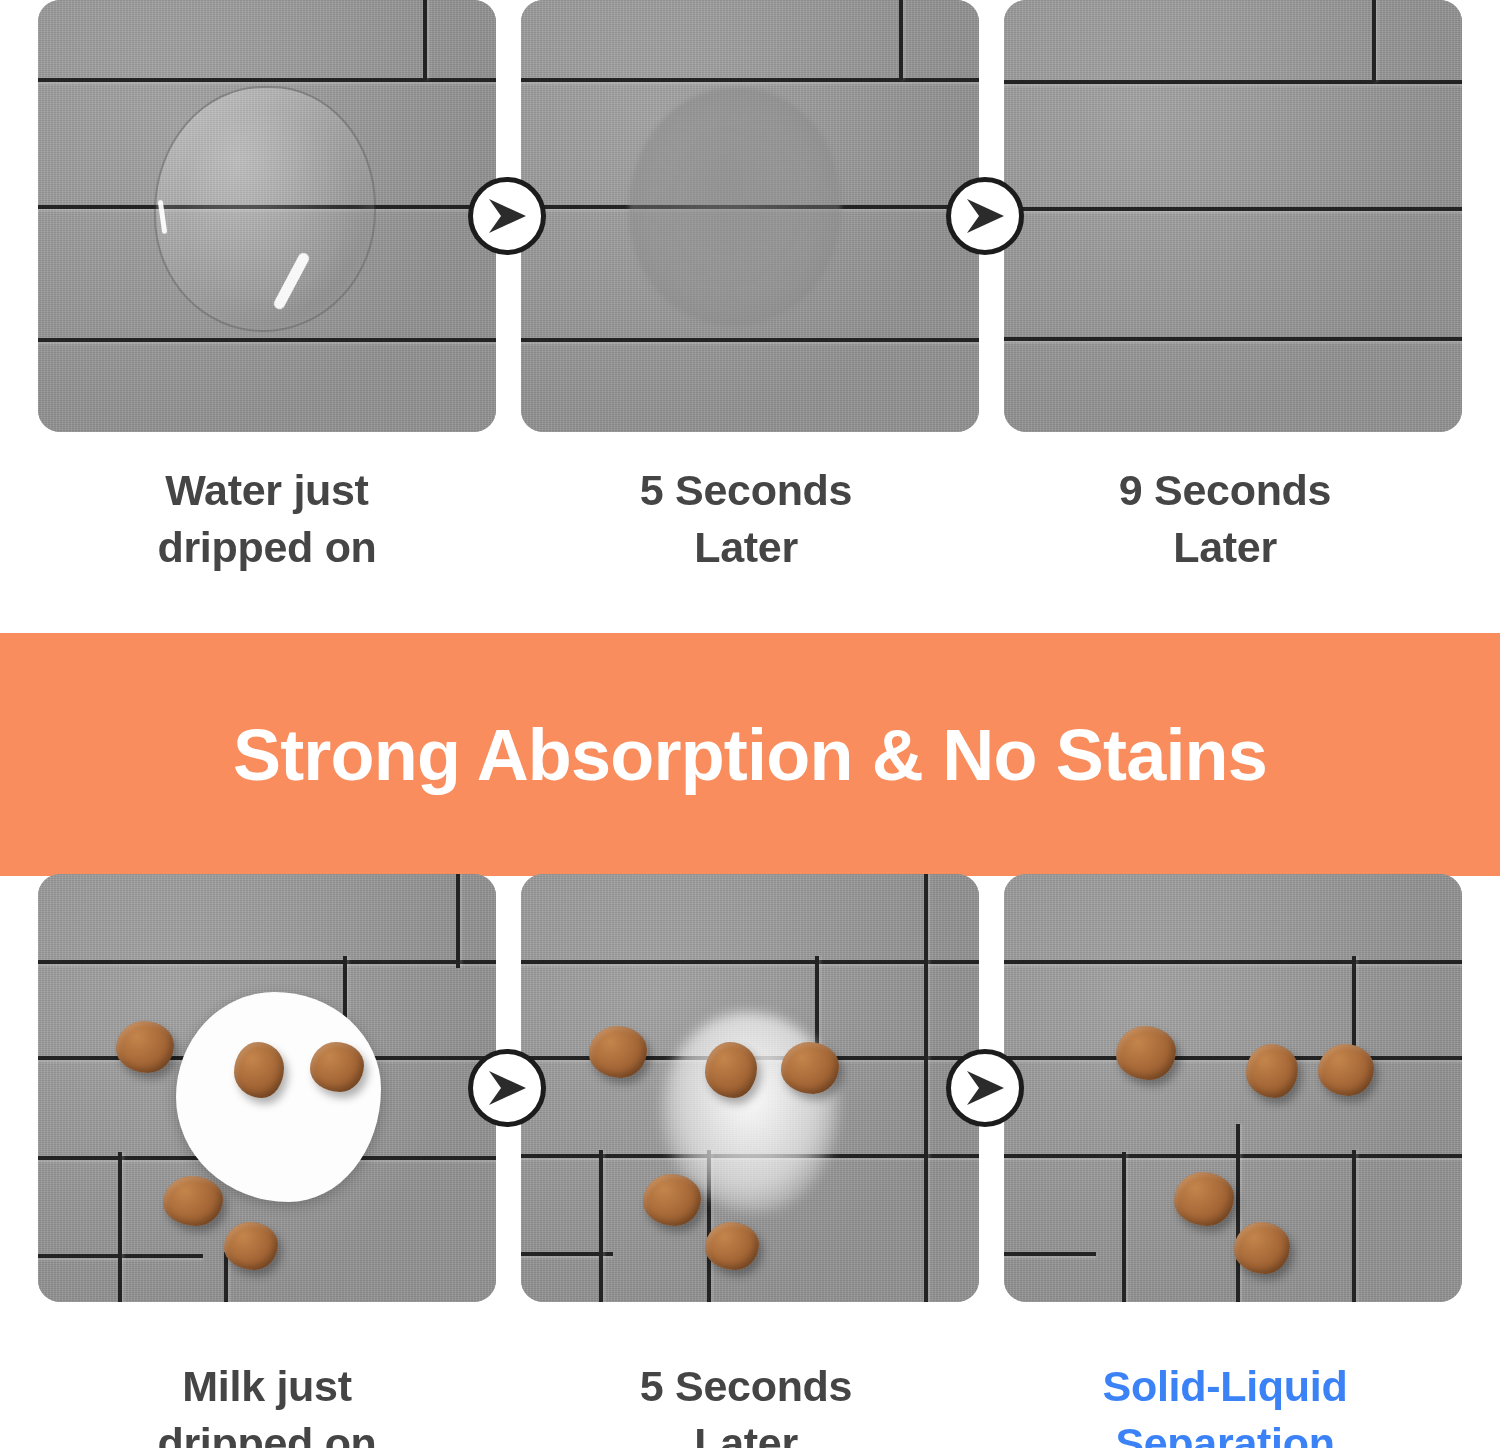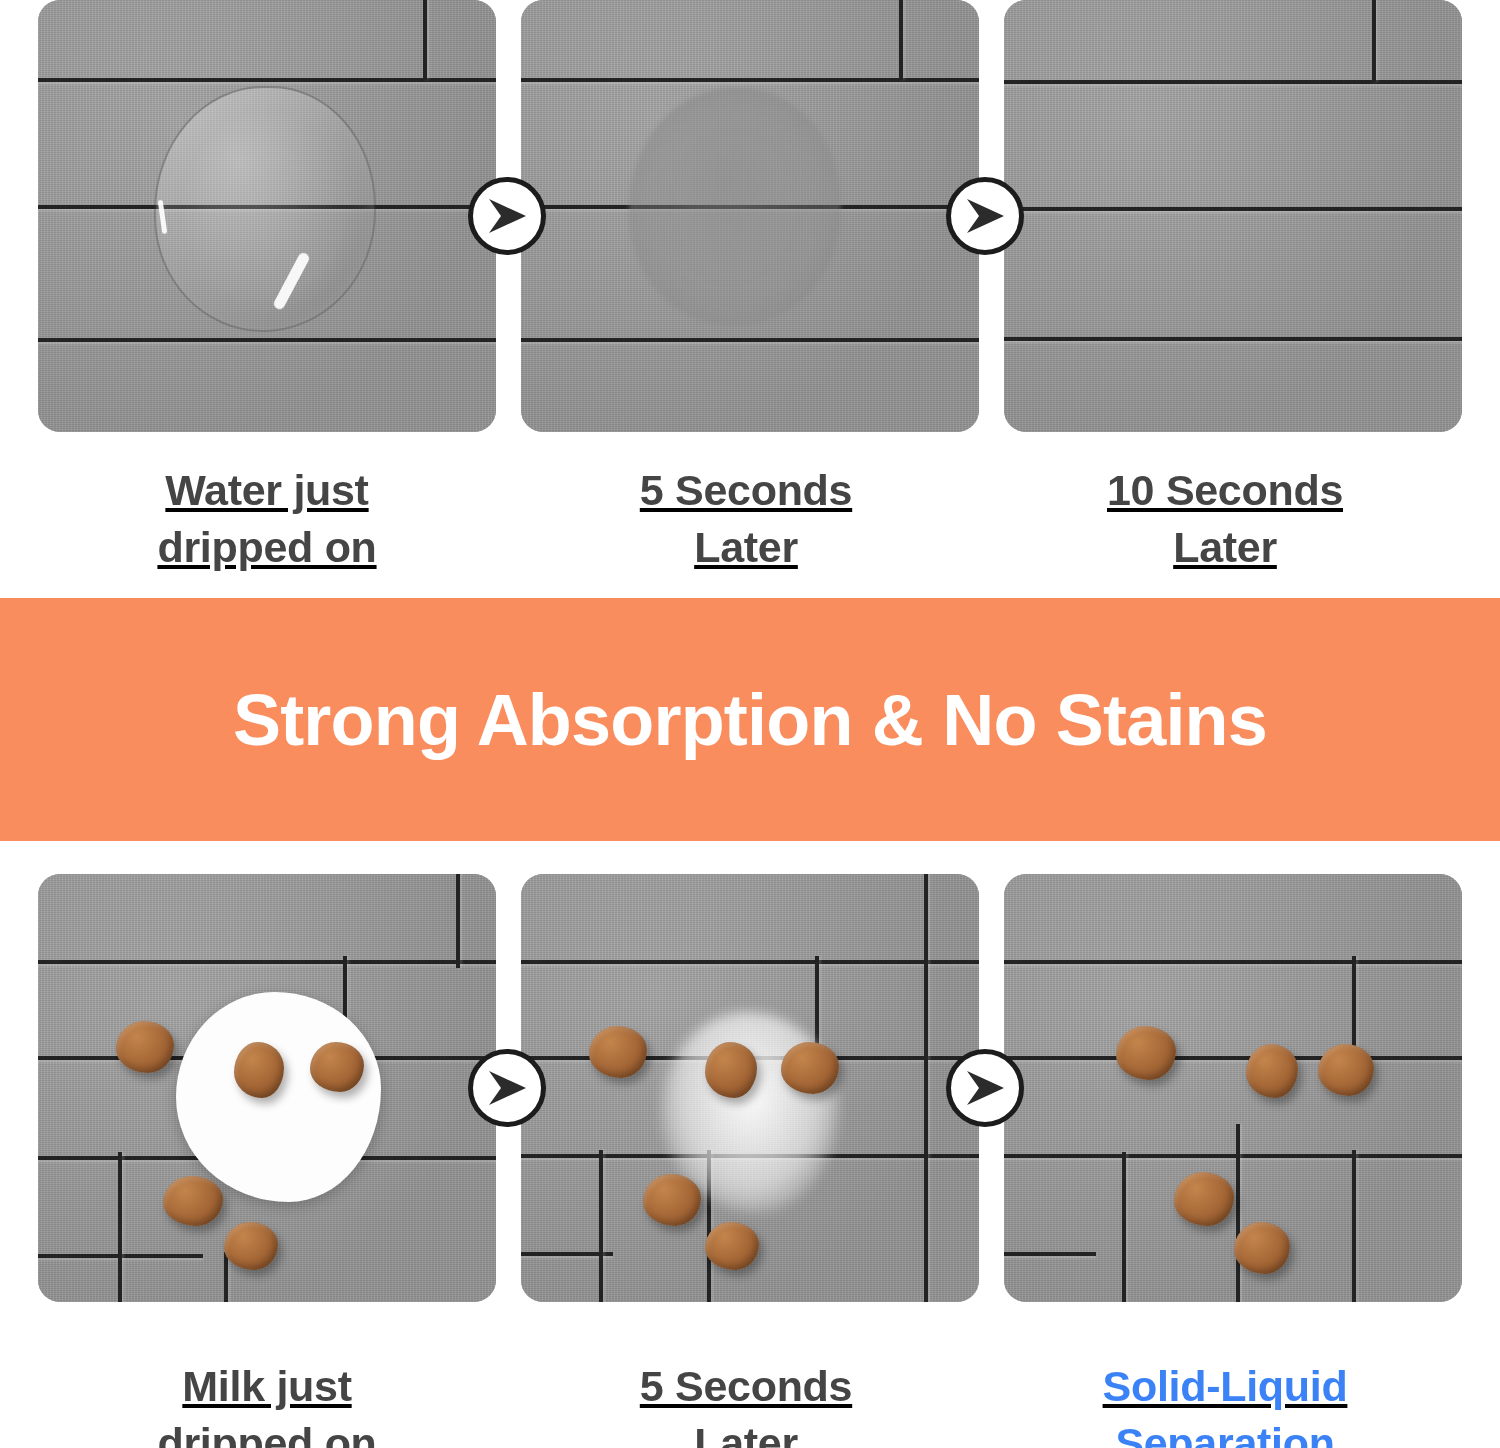--- a/index.html
+++ b/index.html
@@ -134,21 +134,20 @@
   }
   .arrow-badge svg { width: 44px; height: 40px; display: block; }
 
   
   .caption-row {
     position: absolute;
     left: 0;
     width: 1500px;
     display: flex;
     padding: 0 38px;
-    text-decoration: underline;
   }
   .cap-top    { top: 462px; }
   .cap-bottom { top: 1322px; margin-top: 36px; }
 
   .caption {
     width: 458px;
     text-align: center;
     font-size: 43px;
     font-weight: 700;
     line-height: 1.32;
@@ -156,21 +155,21 @@
     color: #454545;
     white-space: pre-line;
   }
   .caption.accent { color: #3b82f6; }
   .cap-spacer { width: 21px; flex: 0 0 21px; }
 
   
   .banner {
     position: absolute;
     left: 0;
-    top: 598px;
+    top: 633px;
     width: 1500px;
     height: 243px;
     background: #FA8D5E;
     display: flex;
     align-items: center;
     justify-content: center;
   }
   .banner-text {
     color: #ffffff;
     font-size: 72px;
@@ -231,21 +230,21 @@
     </span>
   </div>
 
   <div class="caption-row cap-top">
     <div class="caption">Water just
 dripped on</div>
     <div class="cap-spacer"></div>
     <div class="caption">5 Seconds
 Later</div>
     <div class="cap-spacer"></div>
-    <div class="caption">10 Seconds
+    <div class="caption">9 Seconds
 Later</div>
   </div>
 
   <div class="banner">
     <div class="banner-text">Strong Absorption &amp; No Stains</div>
   </div>
 
   <div class="panel-row row-bottom">
 
     <div class="panel">

